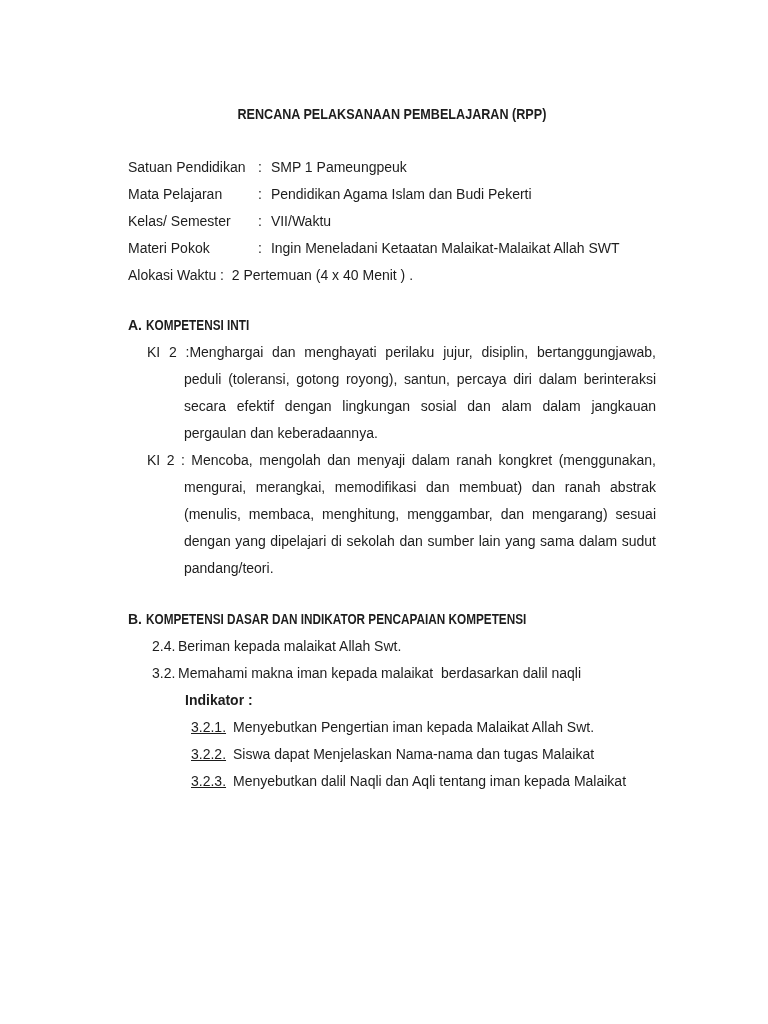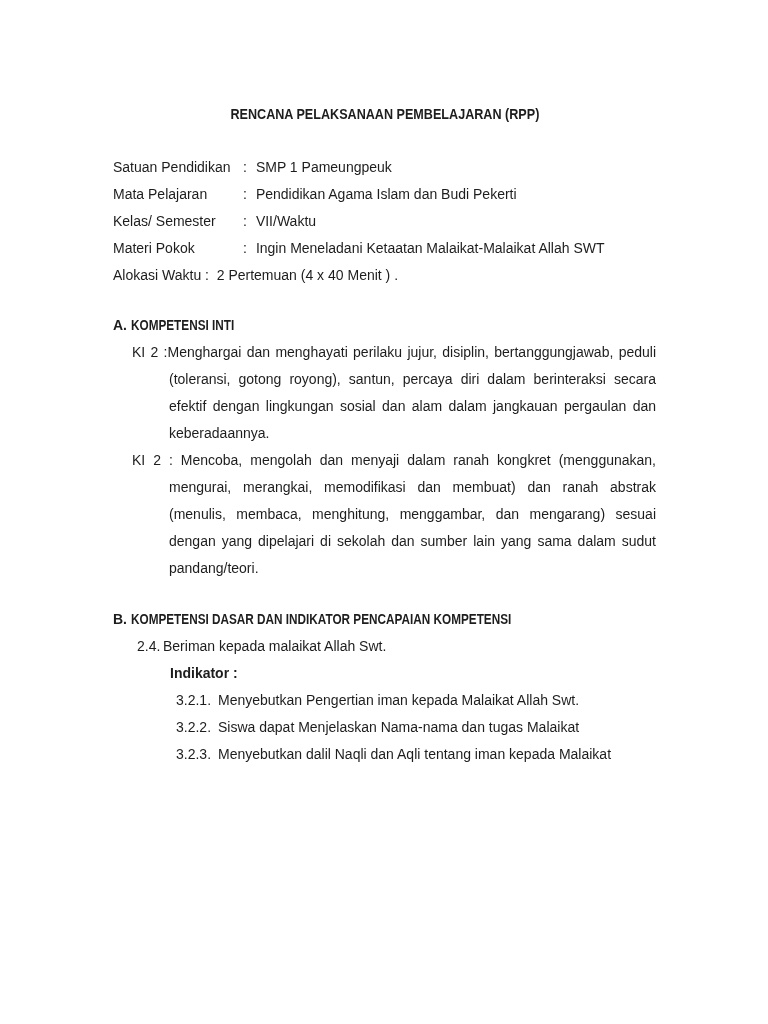--- a/index.html
+++ b/index.html
@@ -8,21 +8,21 @@
     position: relative;
     width: 768px;
     height: 1024px;
     background: #ffffff;
     color: #1d1d1d;
     font-family: "Liberation Sans", sans-serif;
     font-size: 14px;
     line-height: 27px;
     overflow: hidden;
   }
-  .content { padding: 100px 112px 0 113px; }
+  .content { padding: 100px 112px 0 113px; margin-left: 15px; }
 
   .doc-title { text-align: center; font-weight: bold; font-size: 15px; }
   .doc-title .scale {
     display: inline-block;
     transform: scaleX(0.84);
     transform-origin: 50% 50%;
     white-space: nowrap;
   }
 
   .fields { margin-top: 27px; }
@@ -48,21 +48,21 @@
     text-indent: -37px;
     text-align: justify;
   }
 
   .kd-row { display: flex; margin-left: 24px; }
   .kd-num { width: 26px; flex: none; }
   .kd-text { white-space: pre-wrap; }
 
   .ind-label { margin-left: 57px; font-weight: bold; }
   .ind-row { display: flex; margin-left: 63px; }
-  .ind-num { width: 42px; flex: none; }
+  .ind-num { width: 42px; flex: none; text-decoration: underline; }
 </style>
 </head>
 <body>
 
 <div class="canvas">
   <div class="content">
 
     <div class="doc-title"><span class="scale">RENCANA PELAKSANAAN PEMBELAJARAN (RPP)</span></div>
 
     <div class="fields">
@@ -102,20 +102,24 @@
 
     <div class="section-b">
       <div class="sec-head">
           <span class="sec-marker">B.</span>
           <span class="sec-title">KOMPETENSI DASAR DAN INDIKATOR PENCAPAIAN KOMPETENSI</span>
         </div>
       <div class="kd-row">
           <span class="kd-num">2.4.</span>
           <span class="kd-text">Beriman kepada malaikat Allah Swt.</span>
         </div>
+      <div class="kd-row">
+          <span class="kd-num">3.2.</span>
+          <span class="kd-text">Memahami makna iman kepada malaikat  berdasarkan dalil naqli</span>
+        </div>
       <div class="ind-label">Indikator :</div>
       <div class="ind-row">
           <span class="ind-num">3.2.1.</span>
           <span class="kd-text">Menyebutkan Pengertian iman kepada Malaikat Allah Swt.</span>
         </div>
       <div class="ind-row">
           <span class="ind-num">3.2.2.</span>
           <span class="kd-text">Siswa dapat Menjelaskan Nama-nama dan tugas Malaikat</span>
         </div>
       <div class="ind-row">

